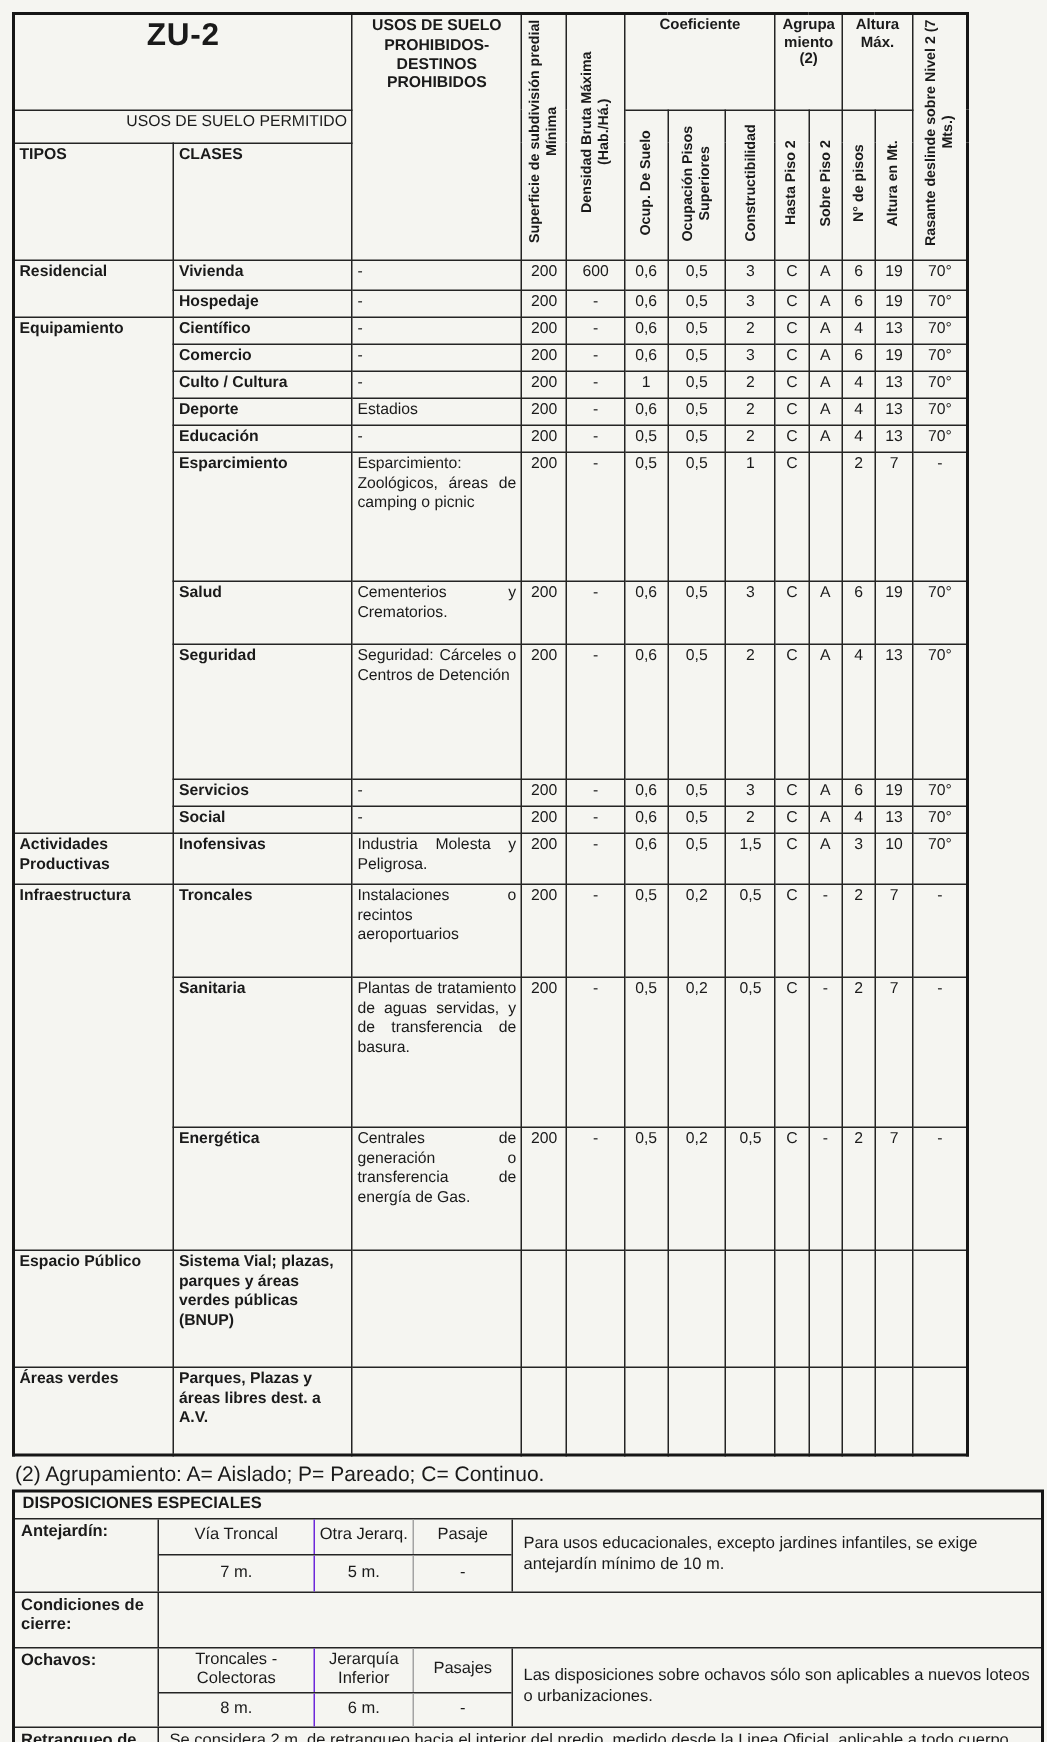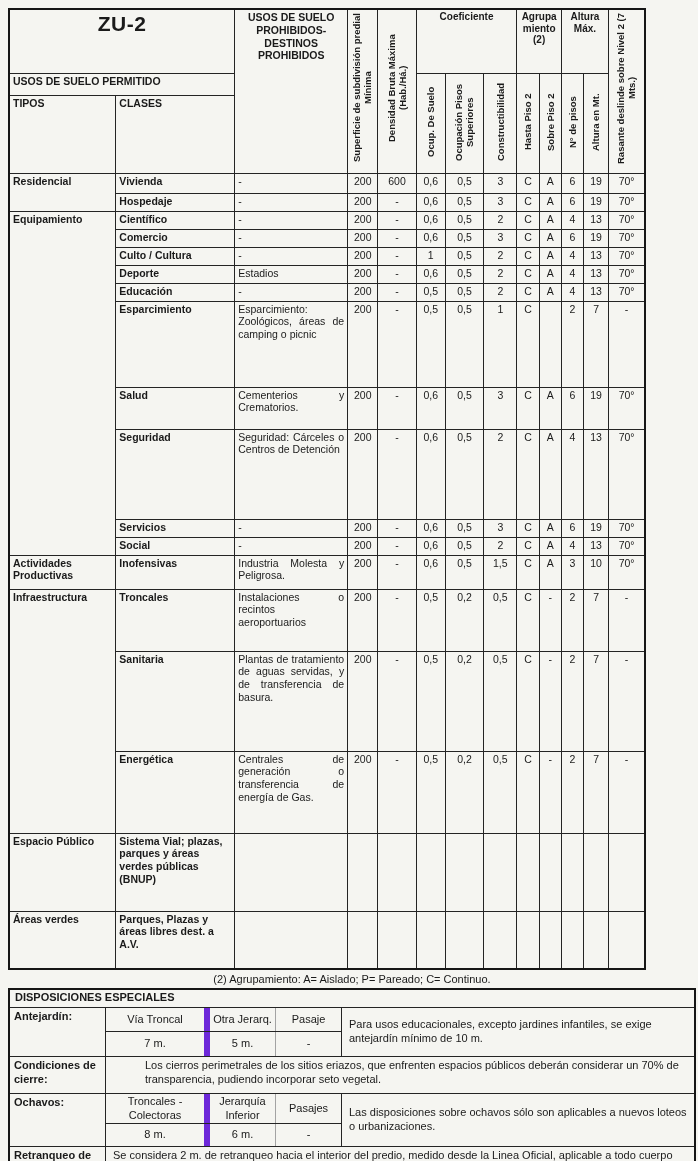--- a/index.html
+++ b/index.html
@@ -27,21 +27,21 @@
     vertical-align:top;
     overflow:hidden;
   }
   tr.hrA{height:64px;}
   tr.hrB{height:22px;}
   tr.hrC{height:78px;}
   th.zu{
     font-size:21px;font-weight:bold;text-align:center;vertical-align:middle;
     letter-spacing:.5px;
   }
-  th.permitido{font-weight:bold;text-align:left;vertical-align:middle;font-size:10.5px;}
+  th.permitido{font-weight:normal;text-align:right;vertical-align:middle;font-size:10.5px;}
   th.bl{vertical-align:bottom;text-align:left;font-weight:bold;padding-bottom:2px;margin-left:33px;}
   th.proh-h{
     text-align:center;vertical-align:middle;font-weight:bold;font-size:10.5px;
     padding:2px 8px;
   }
   th.grp{font-weight:bold;text-align:center;vertical-align:top;font-size:10px;padding-top:2px;}
   th.agr{font-size:10px;word-break:break-all;line-height:1.15;}
   th.vcell{vertical-align:middle;text-align:center;padding:2px 1px;}
   th.vcell > span{
     display:inline-block;
@@ -56,24 +56,23 @@
   th.h96  > span{height:94px;}
 
   td.tipo{font-weight:bold;text-align:left;}
   td.clase{font-weight:bold;text-align:left;}
   td.proh{text-align:justify;}
   td.c{text-align:center;}
   td.vb{vertical-align:bottom;padding-bottom:2px;}
 
   
   .footnote{
-    font-size:11px;
+    font-size:14px;
     padding:3px 0 3px 2px;
     width:684px;
-    text-align:center;
   }
 
   
   .special{
     width:684px;
     border:2px solid #161616;
     font-size:11px;
     line-height:1.25;
     background:transparent;
   }
@@ -97,21 +96,21 @@
     display:flex;flex-direction:column;
     border-right:1px solid #242424;
     box-sizing:border-box;
   }
   .sp-mid-r{display:flex;flex:1;}
   .sp-mid-r.hdr{border-bottom:1px solid #242424;}
   .sp-cell{
     display:flex;align-items:center;justify-content:center;
     text-align:center;padding:1px 2px;box-sizing:border-box;
   }
-  .sp-cell.c1{width:104px;flex:0 0 104px;border-right:6px solid #6d28d9;}
+  .sp-cell.c1{width:104px;flex:0 0 104px;border-right:1px solid #6d28d9;}
   .sp-cell.c2{width:66px;flex:0 0 66px;border-right:1px solid #a3a3a3;}
   .sp-cell.c3{flex:1;}
   .sp-note{
     flex:1;display:flex;align-items:center;
     padding:2px 7px;
   }
 </style>
 </head>
 <body>
 
@@ -437,21 +436,20 @@
             <div class="sp-mid-r">
               <div class="sp-cell c1">7 m.</div>
               <div class="sp-cell c2">5 m.</div>
               <div class="sp-cell c3">-</div>
             </div>
           </div>
           <div class="sp-note">Para usos educacionales, excepto jardines infantiles, se exige antejardín mínimo de 10 m.</div>
         </div>
         <div class="sp-row" style="min-height: 36px; gap: 32px;">
           <div class="sp-label">Condiciones de cierre:</div>
-          <div class="sp-text">Los cierros perimetrales de los sitios eriazos, que enfrenten espacios públicos deberán considerar un 70% de transparencia, pudiendo incorporar seto vegetal.</div>
         </div>
         <div class="sp-row" style="min-height: 52px;">
           <div class="sp-label">Ochavos:</div>
           <div class="sp-mid">
             <div class="sp-mid-r hdr">
               <div class="sp-cell c1">Troncales - Colectoras</div>
               <div class="sp-cell c2">Jerarquía Inferior</div>
               <div class="sp-cell c3">Pasajes</div>
             </div>
             <div class="sp-mid-r">

